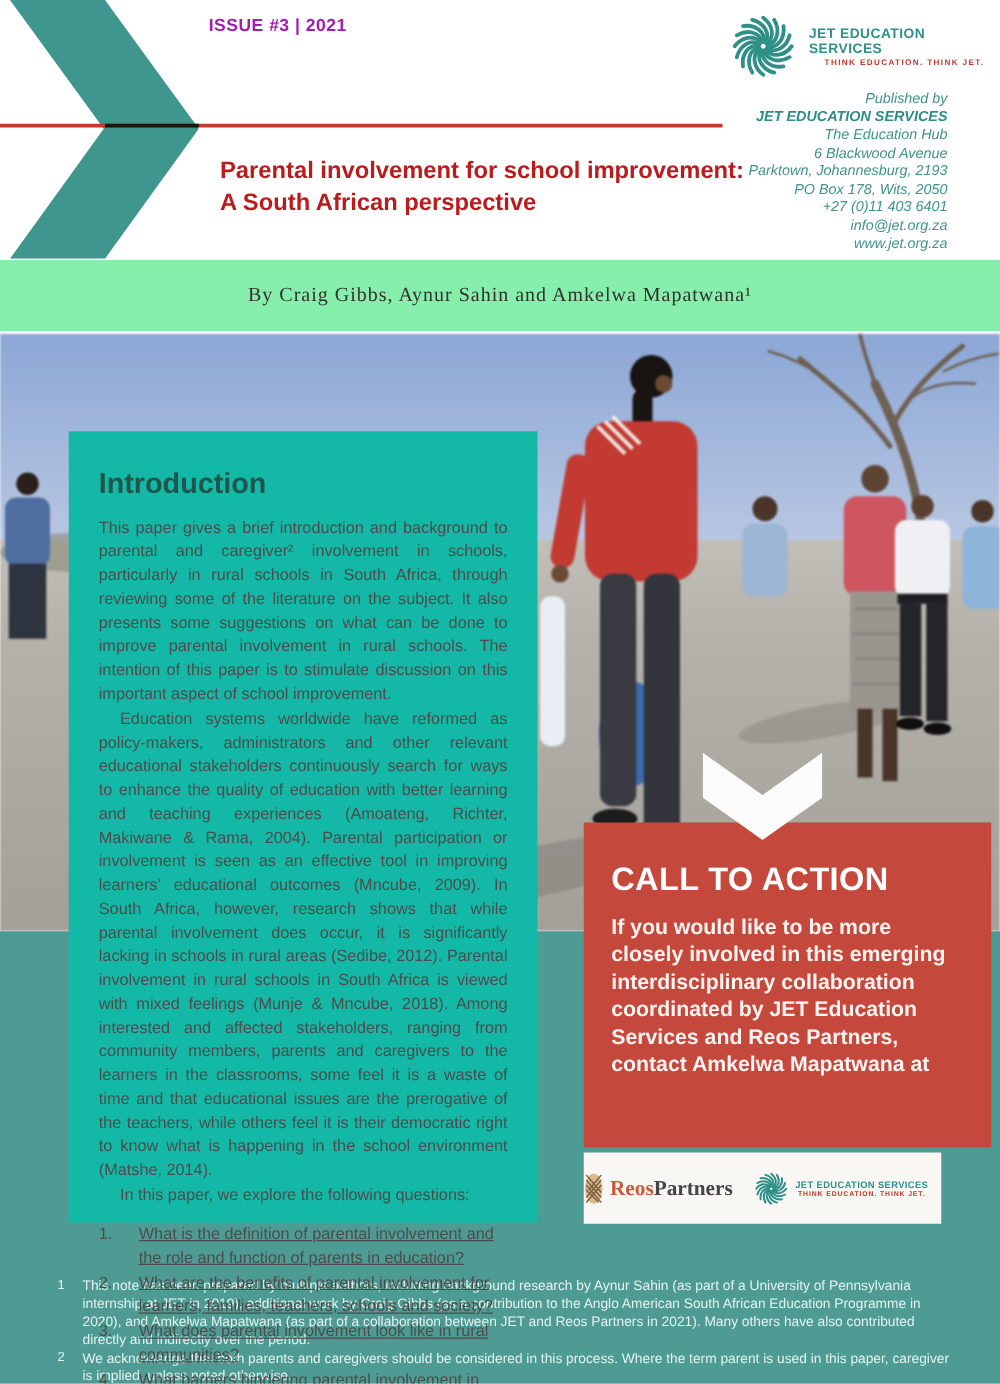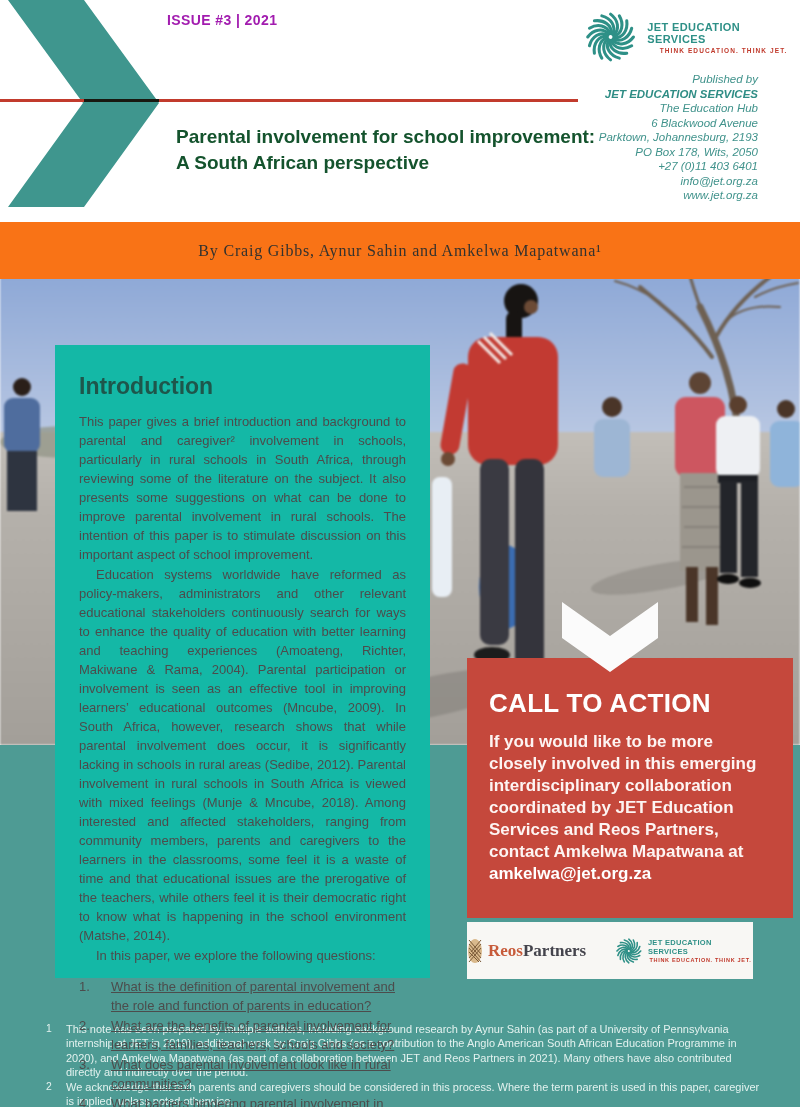--- a/index.html
+++ b/index.html
@@ -11,30 +11,30 @@
   
   .chevron-left{
     position:absolute;left:0;top:0;width:160px;height:208px;background:#3f968e;
     clip-path:polygon(8px 0,84px 0,159px 103px,84px 207px,8px 207px,83px 103px);
     z-index:2;
   }
   .red-rule{position:absolute;left:0;top:99px;width:578px;height:3px;background:#c23b2d;z-index:3;}
   .red-rule-dark{position:absolute;left:84px;top:99px;width:75px;height:3px;background:#181810;z-index:4;}
   .issue{position:absolute;left:167px;top:12px;font-size:14px;font-weight:bold;color:#a21caf;letter-spacing:.4px;z-index:5;}
   .masthead{position:absolute;left:164px;top:38px;font-size:40px;font-weight:bold;color:#1d4b46;letter-spacing:.5px;z-index:5;}
-  .subtitle{position:absolute;left:176px;top:124px;width:430px;font-size:19px;line-height:26px;font-weight:bold;color:#14532d;z-index:5;}
+  .subtitle{position:absolute;left:176px;top:124px;width:430px;font-size:19px;line-height:26px;font-weight:bold;color:#b91c1c;z-index:5;}
   
   .jet-logo-top{position:absolute;left:582px;top:8px;display:flex;align-items:center;gap:8px;z-index:5;}
   .jet-logo-text .nm{font-size:11px;font-weight:bold;color:#2e9087;letter-spacing:.4px;}
   .jet-logo-text .tg{font-size:6.5px;font-weight:bold;color:#c0392b;letter-spacing:1.1px;margin-top:2px;text-align:center;}
   .publisher{position:absolute;right:42px;top:72px;text-align:right;font-size:11.5px;line-height:14.5px;color:#41938c;z-index:5;font-style:italic;}
   .publisher .bold{font-weight:bold;color:#2f8d85;}
   
   .byline-band{
-    position:absolute;left:0;top:222px;width:800px;height:57px;background:#f97316;
+    position:absolute;left:0;top:208px;width:800px;height:57px;background:#86efac;
     display:flex;align-items:center;justify-content:center;z-index:2;
   }
   .byline{font-family:"Liberation Serif",serif;font-size:16px;letter-spacing:.8px;color:#33322f;}
   
   .photo{position:absolute;left:0;top:267px;width:800px;height:478px;z-index:1;}
   .photo svg{display:block;filter:blur(1px);}
   
   .teal-bottom{position:absolute;left:0;top:745px;width:800px;height:362px;background:#4e9b94;z-index:1;}
   
   .card{
@@ -58,21 +58,21 @@
   .cta{
     position:absolute;left:467px;top:658px;width:326px;height:260px;background:#c5483c;
     box-sizing:border-box;padding:30px 20px 0 22px;z-index:4;
   }
   .cta h3{margin:0 0 12px 0;font-size:26px;font-weight:bold;color:#ffffff;letter-spacing:.3px;}
   .cta .body{font-size:17px;line-height:22px;font-weight:bold;color:#fdf4f2;}
   .cta .email{font-size:17px;line-height:22px;font-weight:bold;color:#ffffff;text-decoration:none;display:inline-block;}
   
   .logos{
     position:absolute;left:467px;top:922px;width:286px;height:57px;background:#f8f7f4;
-    display:flex;align-items:center;justify-content:flex-start;gap:28px;z-index:4;
+    display:flex;align-items:center;justify-content:flex-start;gap:16px;z-index:4;
   }
   .reos{display:flex;align-items:center;gap:5px;}
   .reos-text{font-family:"Liberation Serif",serif;font-size:17px;font-weight:bold;}
   .reos-text .r1{color:#c75b3a;}
   .reos-text .r2{color:#44444c;}
   .jet-logo-mini{display:flex;align-items:center;gap:4px;}
   .jet-logo-mini .nm{font-size:7.5px;font-weight:bold;color:#2e9087;letter-spacing:.3px;}
   .jet-logo-mini .tg{font-size:5.5px;font-weight:bold;color:#c0392b;letter-spacing:.7px;margin-top:1px;text-align:center;}
   
   .footnotes{position:absolute;left:46px;top:1022px;width:714px;z-index:2;}
@@ -268,21 +268,20 @@
       </div>
 
     </div>
   </div>
 
   <div class="down-arrow"></div>
 
   <div class="cta">
     <h3>CALL TO ACTION</h3>
     <div class="body">If you would like to be more closely involved in this emerging interdisciplinary collaboration coordinated by JET Education Services and Reos Partners, contact Amkelwa Mapatwana at</div>
-    <span class="email">amkelwa@jet.org.za</span>
   </div>
 
   <div class="logos">
     <div class="reos">
       <svg width="16" height="26" viewBox="0 0 16 26">
         <ellipse cx="8" cy="13" rx="7" ry="12" fill="#d9b98c"></ellipse>
         <path d="M2,6 L14,20 M2,10 L14,24 M2,14 L12,24 M14,6 L2,20 M14,10 L2,24 M14,2 L4,14 M2,2 L14,16" stroke="#7a5a38" stroke-width="1"></path>
       </svg>
       <span class="reos-text">
         <span class="r1">Reos</span><span class="r2">Partners</span>

